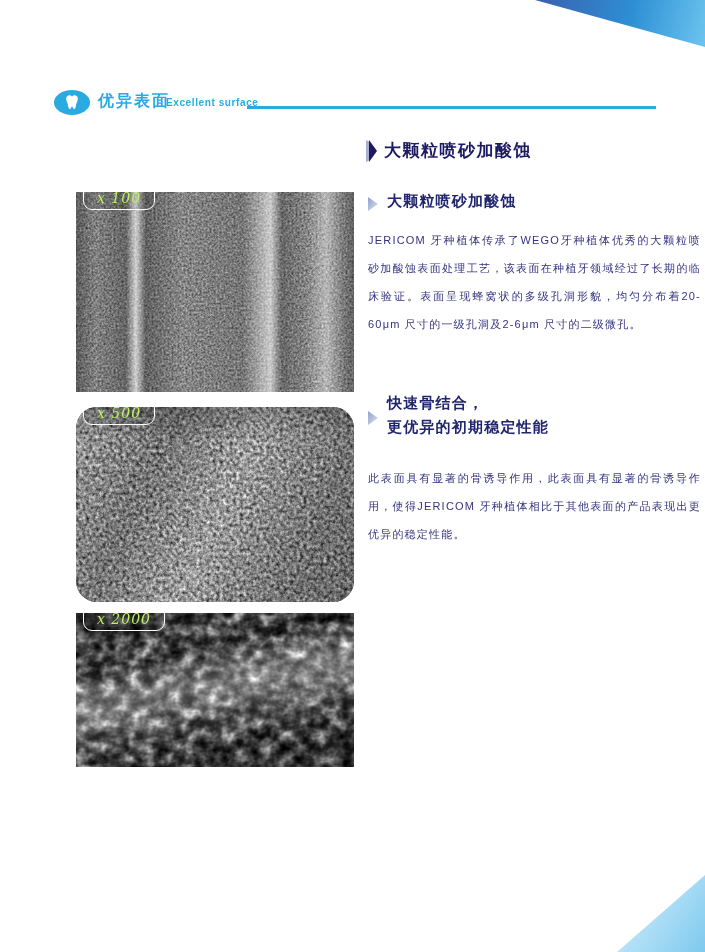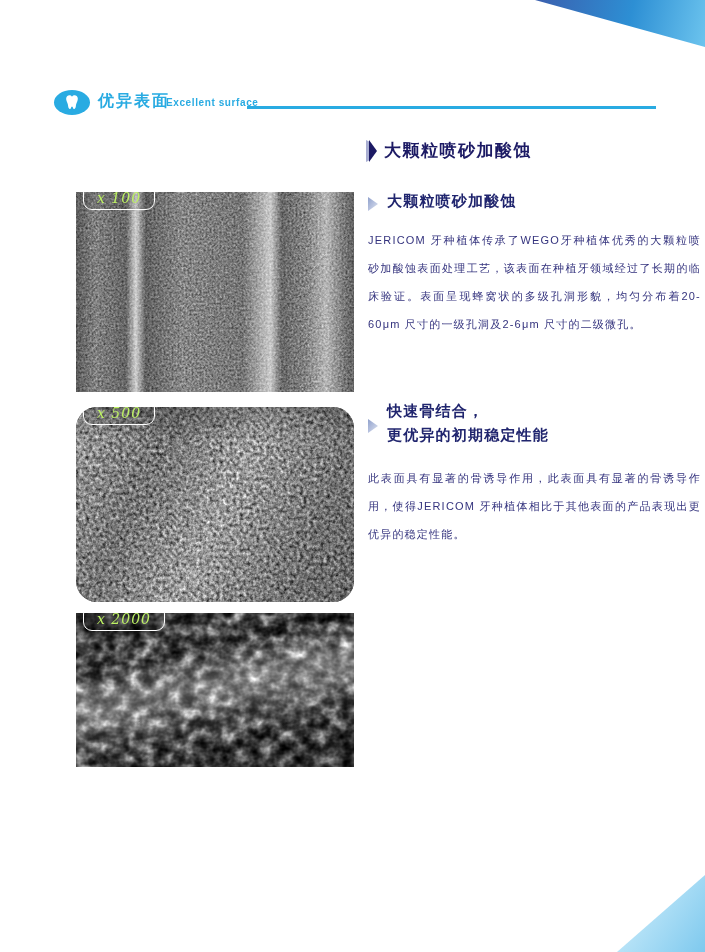--- a/index.html
+++ b/index.html
@@ -48,21 +48,21 @@
   }
 
   
   .main-title-row { position: absolute; left: 366px; top: 139px; display: flex; align-items: center; }
   .main-title-text {
     font-size: 17px; font-weight: bold; color: #1c1a64;
     letter-spacing: 1.5px; margin-left: 6px;
   }
   .sec-head-row { position: absolute; left: 368px; display: flex; align-items: center; }
   .sec-head-row.s1 { top: 189px; }
-  .sec-head-row.s2 { top: 399px; }
+  .sec-head-row.s2 { top: 391px; }
   .sec-head-text {
     font-size: 15px; font-weight: bold; color: #20256e;
     letter-spacing: 1.2px; margin-left: 9px; line-height: 24px;
   }
   .body-para {
     position: absolute; left: 368px; width: 333px;
     font-size: 11px; line-height: 28px; letter-spacing: 1.2px;
     color: #34337e; text-align: justify;
   }
   .para-1 { top: 226px; }

